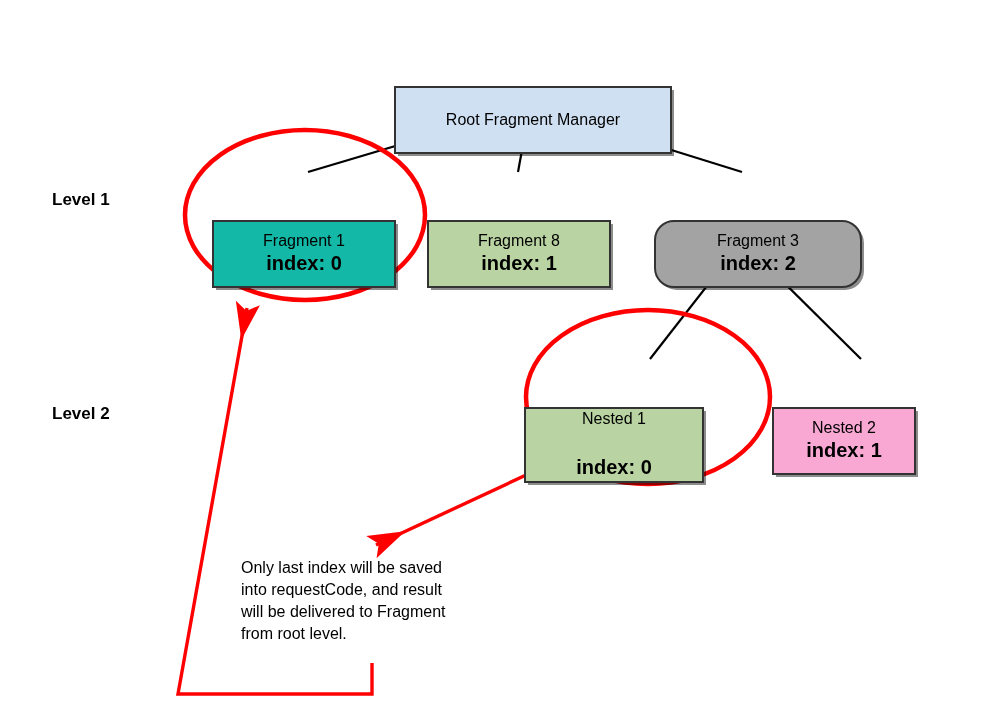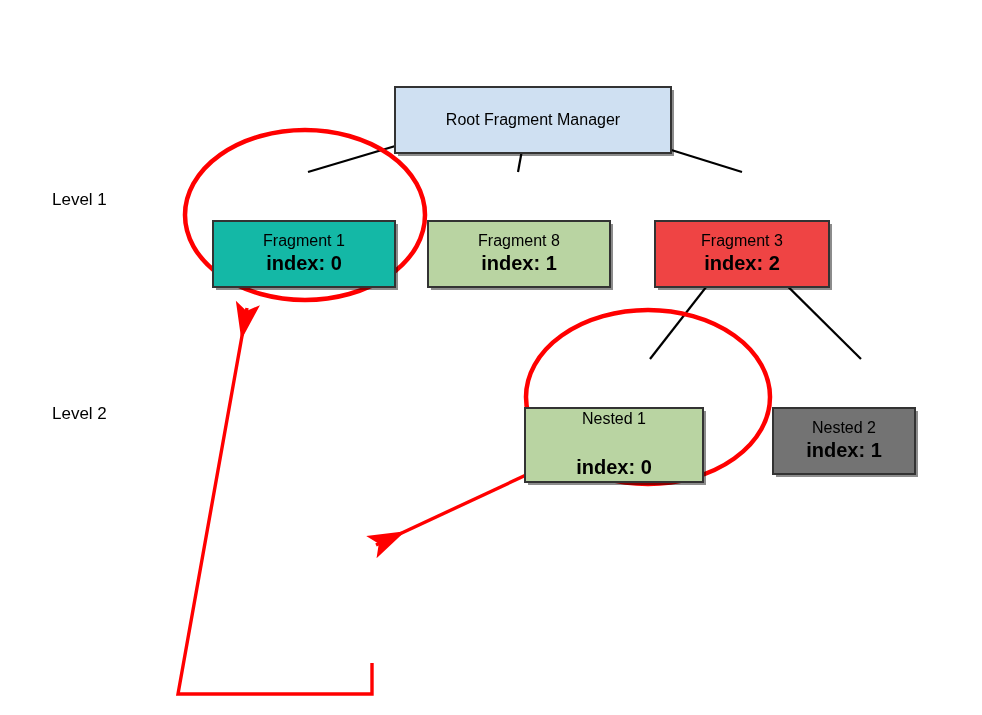--- a/index.html
+++ b/index.html
@@ -48,20 +48,21 @@
     font-size: 20px;
     color: #000000;
     font-weight: bold;
     white-space: nowrap;
   }
   .level-label {
     position: absolute;
     font-size: 17px;
     color: #000000;
     white-space: nowrap;
+    font-weight: bold;
   }
   .note {
     position: absolute;
     font-size: 16px;
     color: #000000;
     line-height: 1.38;
     white-space: pre-line;
   }
 </style>
 </head>
@@ -116,29 +117,33 @@
   <div class="node" style="left:212px; top:172px; width:184px; height:68px; background:#14b8a6;">
     <span class="title">Fragment 1</span>
     <span class="index">index: 0</span>
   </div>
 
   <div class="node" style="left:427px; top:172px; width:184px; height:68px; background:#b9d4a2;">
     <span class="title">Fragment 8</span>
     <span class="index">index: 1</span>
   </div>
 
-  <div class="node" style="left:654px; top:172px; width:176px; height:68px; background:#ef4444;">
+  <div class="node" style="left:654px; top:172px; width:208px; height:68px; background:#a3a3a3;border-radius:20px;">
     <span class="title">Fragment 3</span>
     <span class="index">index: 2</span>
   </div>
 
   <div class="node" style="left:524px; top:359px; width:180px; height:76px; background:#b9d4a2;justify-content:space-between;">
     <span class="title">Nested 1</span>
     <span class="index">index: 0</span>
   </div>
 
-  <div class="node" style="left:772px; top:359px; width:144px; height:68px; background:#737373;">
+  <div class="node" style="left:772px; top:359px; width:144px; height:68px; background:#f9a8d4;">
     <span class="title">Nested 2</span>
     <span class="index">index: 1</span>
   </div>
 
+  <div class="note" style="left:241px; top:557px; width:290px;">Only last index will be saved
+into requestCode, and result
+will be delivered to Fragment
+from root level.</div>
 
 </div>
 
 </body></html>

